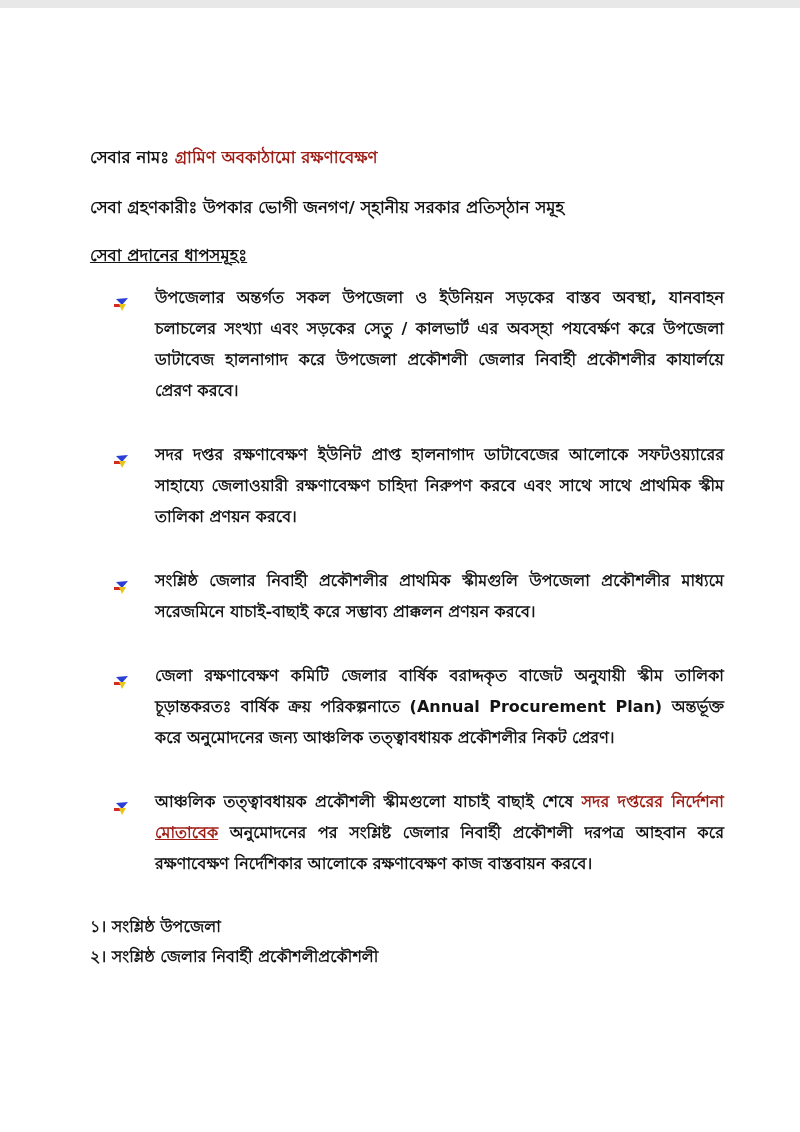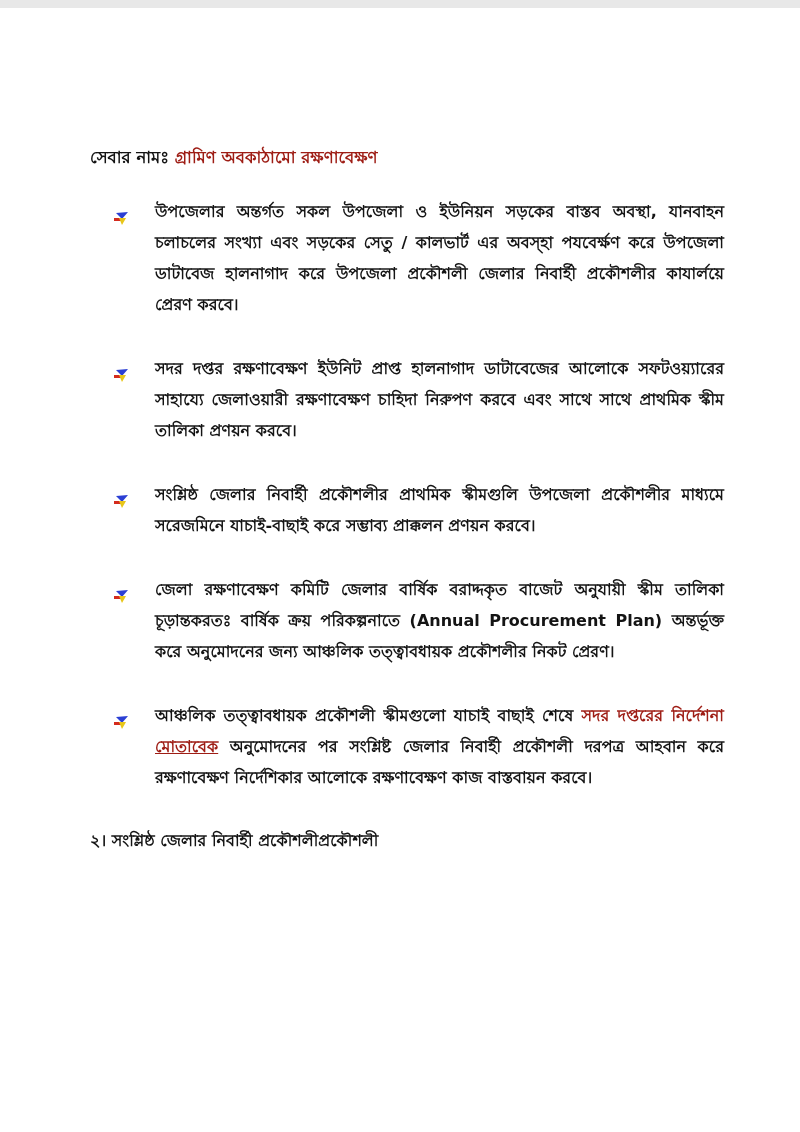--- a/index.html
+++ b/index.html
@@ -53,21 +53,28 @@
 </head>
 <body>
 
 <div class="page">
 
   <div class="line heading-row">
     <span>সেবার নামঃ</span>
     <span class="red-text">গ্রামিণ অবকাঠামো রক্ষণাবেক্ষণ</span>
   </div>
 
+  <div class="line recipient-row">
+    <span>সেবা গ্রহণকারীঃ</span>
+    <span>উপকার ভোগী জনগণ/ স্হানীয় সরকার প্রতিস্ঠান সমূহ</span>
+  </div>
 
+  <div class="line steps-heading-row">
+    <span class="u">সেবা প্রদানের ধাপসমূহঃ</span>
+  </div>
 
   <ul class="steps" id="steps-list">
       <li>
         <span class="bullet-ic"><svg width="15" height="14" viewBox="0 0 15 14">
             <path fill="#2b3fd4" d="M2 1 L14 0 L8 7 Z"></path>
             <rect x="0" y="6" width="9" height="3" fill="#d42b1e"></rect>
             <path fill="#e8c619" d="M5 6 L12 6 L8 13 Z"></path>
           </svg></span>
         <span class="step-text"><span>উপজেলার অন্তর্গত সকল উপজেলা ও ইউনিয়ন সড়কের বাস্তব অবস্থা, যানবাহন চলাচলের সংখ্যা এবং সড়কের সেতু / কালভার্ট এর অবস্হা পযবের্ক্ষণ করে উপজেলা ডাটাবেজ হালনাগাদ করে উপজেলা প্রকৌশলী জেলার  নিবার্হী প্রকৌশলীর কাযার্লয়ে প্রেরণ  করবে।</span></span>
       </li>
@@ -101,16 +108,17 @@
             <rect x="0" y="6" width="9" height="3" fill="#d42b1e"></rect>
             <path fill="#e8c619" d="M5 6 L12 6 L8 13 Z"></path>
           </svg></span>
         <span class="step-text"><span>আঞ্চলিক তত্ত্বাবধায়ক প্রকৌশলী স্কীমগুলো যাচাই বাছাই শেষে </span><span class="red-text">সদর দপ্তরের নির্দেশনা </span><span class="red-text u">মোতাবেক</span><span> অনুমোদনের পর সংশ্লিষ্ট জেলার নিবার্হী প্রকৌশলী দরপত্র আহবান করে রক্ষণাবেক্ষণ নির্দেশিকার আলোকে রক্ষণাবেক্ষণ কাজ বাস্তবায়ন করবে।</span></span>
       </li>
     </ul>
 
 
 
   <ul class="authority-list" id="authority-list">
+      <li>১। সংশ্লিষ্ঠ উপজেলা</li>
       <li>২। সংশ্লিষ্ঠ জেলার নিবার্হী  প্রকৌশলীপ্রকৌশলী</li>
     </ul>
 
 </div>
 
 </body></html>

